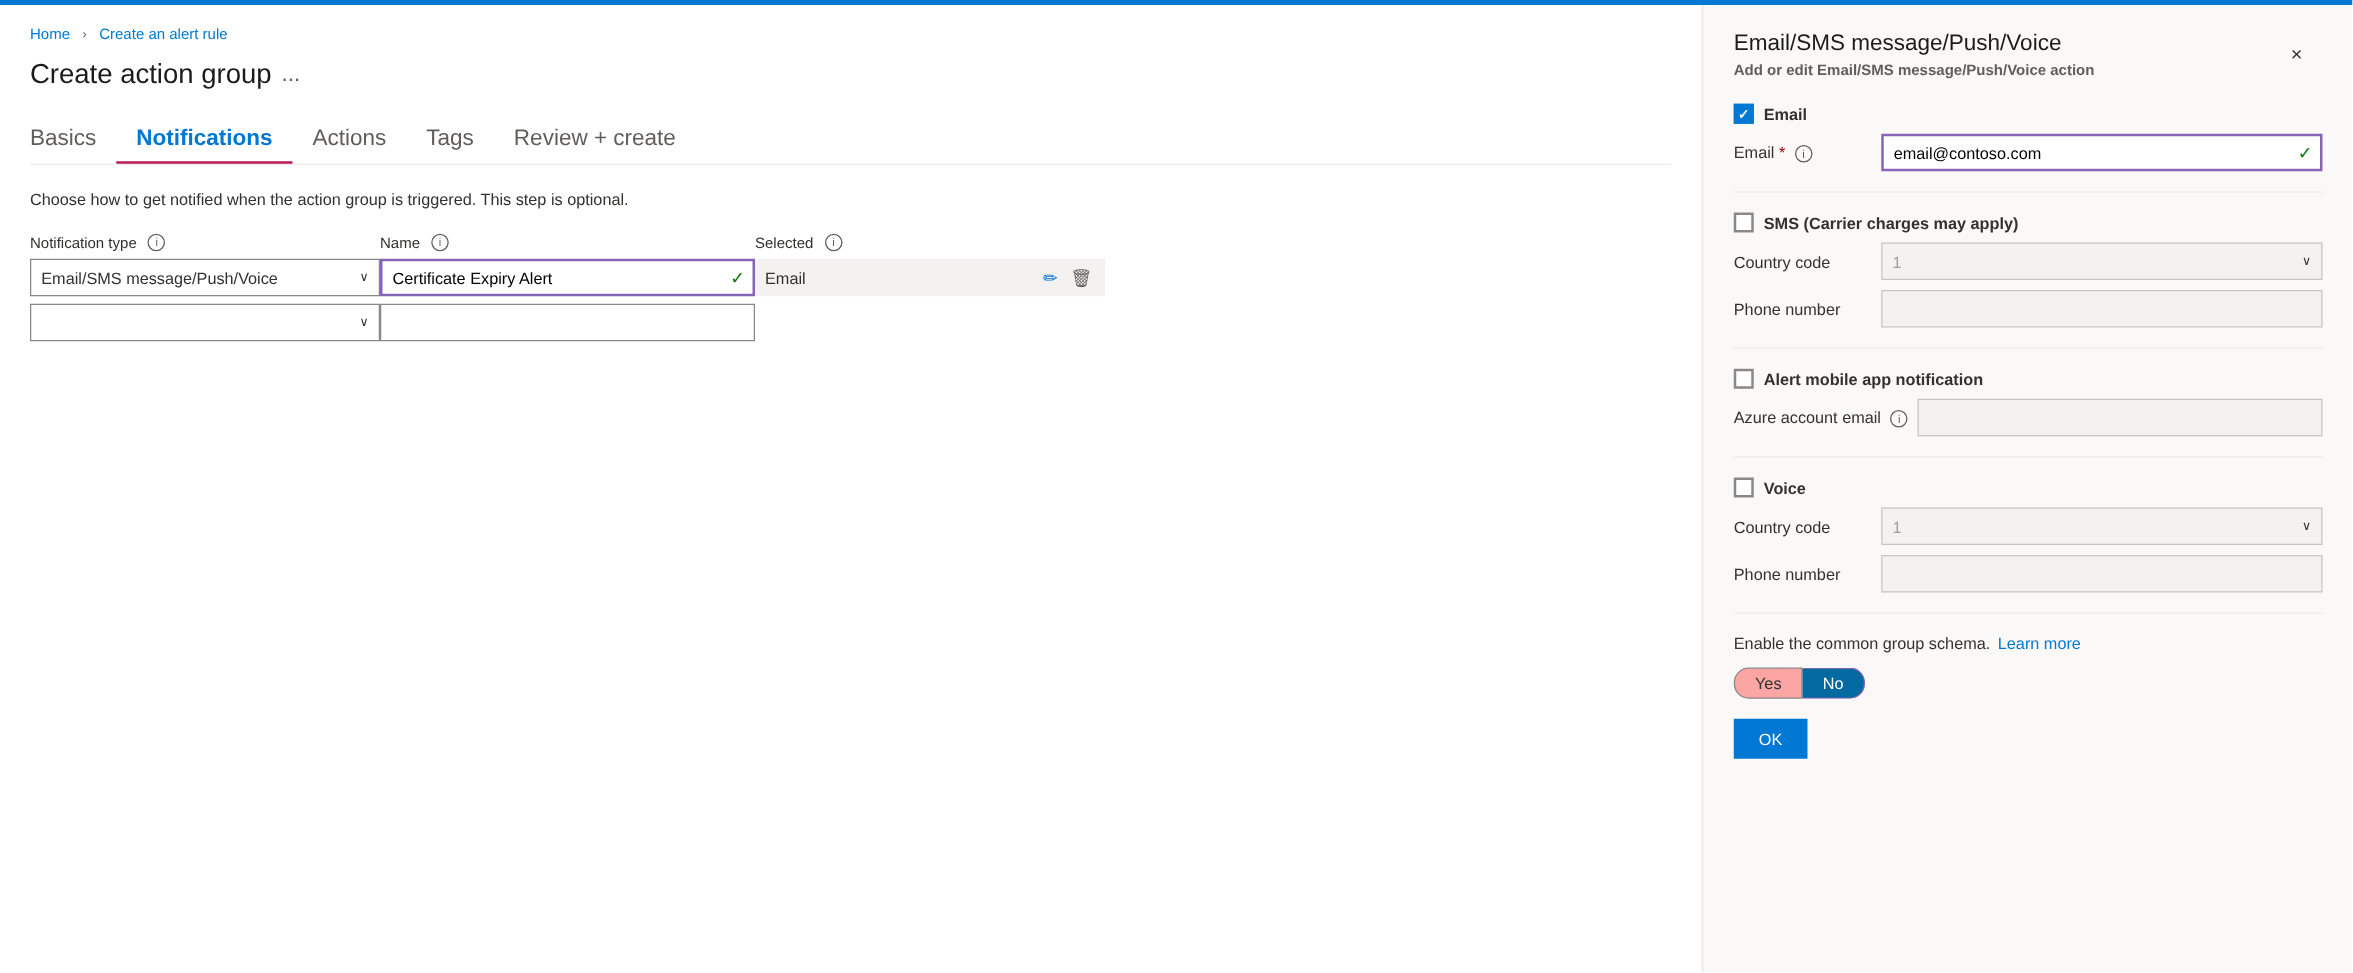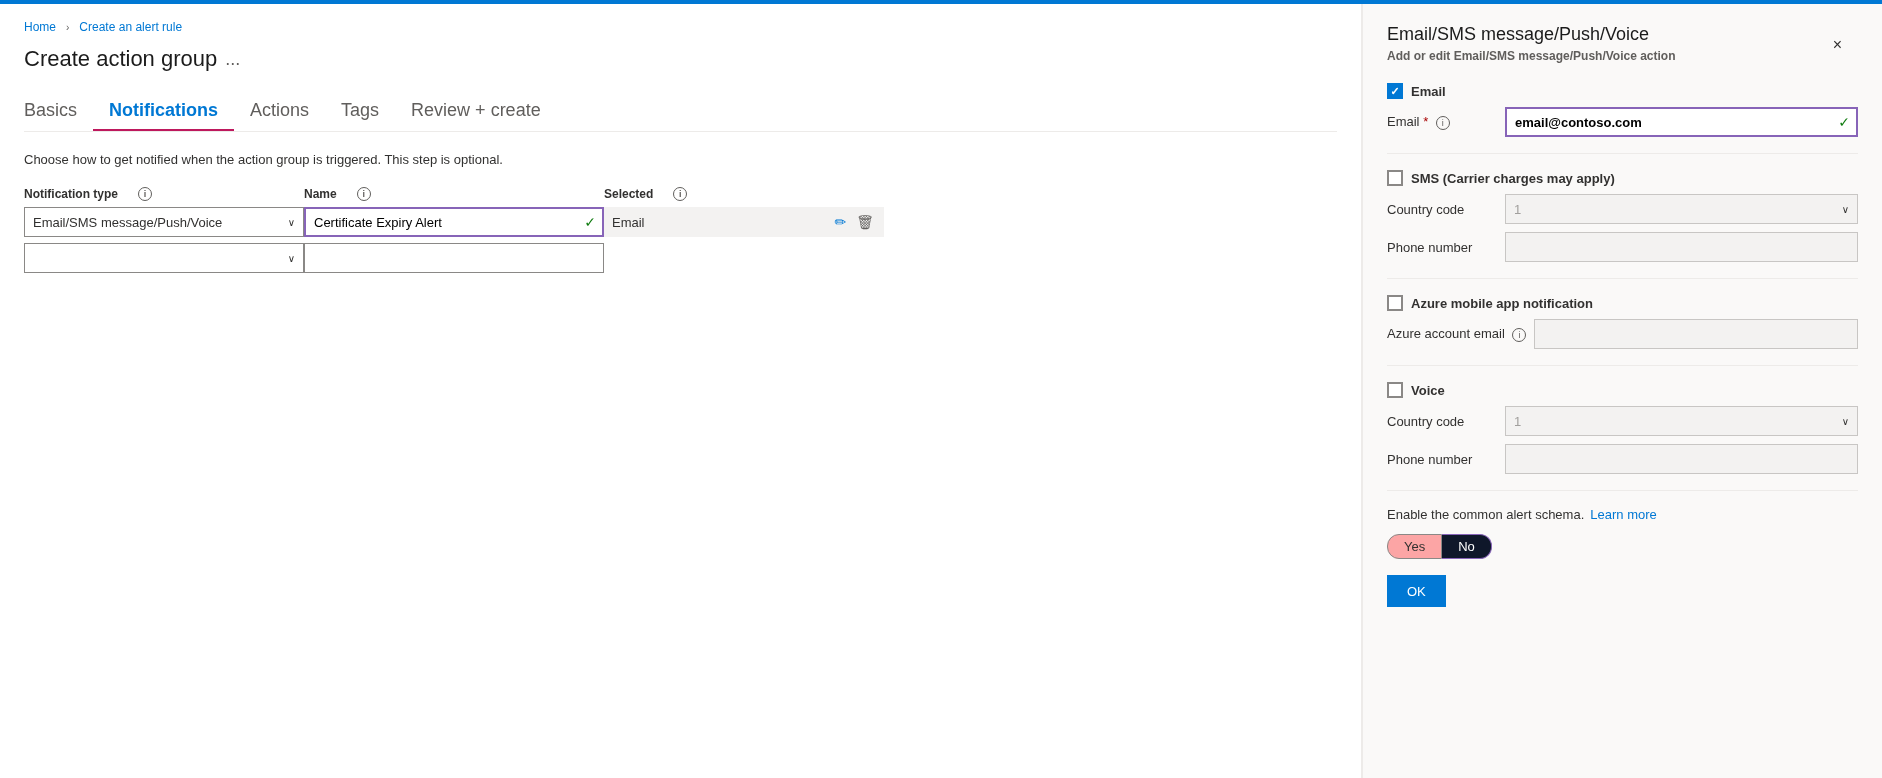--- a/index.html
+++ b/index.html
@@ -28,21 +28,21 @@
     .tab { padding: 8px 16px; cursor: pointer; font-size: 18px; color: #605e5c; border-bottom: 2px solid transparent; text-decoration: none; }
     .tab:first-child { padding-left: 0; }
     .tab.active { color: #0078d4; border-bottom: 2px solid #be185d; font-weight: 600; }
 
     
     .description { font-size: 13px; color: #323130; margin-bottom: 20px; }
 
     
     .notif-table { width: 100%; }
     .table-header { display: grid; grid-template-columns: 280px 300px 280px; gap: 0; margin-bottom: 6px; }
-    .col-header { font-size: 12px; color: #323130; font-weight: 700; display: flex; align-items: flex-start; gap: 20px; }
+    .col-header { font-size: 12px; color: #323130; font-weight: 400; display: flex; align-items: flex-start; gap: 9px; }
     .info-icon { display: inline-flex; align-items: center; justify-content: center; width: 14px; height: 14px; border-radius: 50%; border: 1px solid #605e5c; font-size: 9px; color: #605e5c; cursor: pointer; }
 
     .table-row { display: grid; grid-template-columns: 280px 300px 280px; gap: 0; margin-bottom: 6px; align-items: center; }
 
     
     .dropdown { display: flex; align-items: center; justify-content: space-between; border: 1px solid #8a8886; padding: 5px 8px; background: #fff; cursor: pointer; height: 30px; }
     .dropdown-arrow { font-size: 10px; color: #323130; }
 
     
     .text-input { border: 1px solid #8a8886; padding: 5px 8px; height: 30px; width: 100%; outline: none; font-size: 13px; }
@@ -94,21 +94,21 @@
     .field-dropdown { flex: 1; display: flex; align-items: center; justify-content: space-between; border: 1px solid #c8c6c4; padding: 4px 8px; height: 30px; background: #f3f2f1; cursor: pointer; }
     .field-dropdown-text { color: #a19f9d; font-size: 13px; }
 
     .divider { border: none; border-top: 1px solid #edebe9; margin: 16px 0; }
 
     .alert-schema-row { display: flex; align-items: center; gap: 6px; margin-bottom: 12px; font-size: 13px; }
     .learn-more { color: #0078d4; cursor: pointer; text-decoration: none; }
 
     .toggle-group { display: flex; margin-bottom: 16px; }
     .toggle-btn { padding: 4px 16px; border: 1px solid #8a8886; cursor: pointer; font-size: 13px; background: #fca5a5; color: #323130; }
-    .toggle-btn.active { background: #0f172a; color: #fff; border-color: #8764b8; }
+    .toggle-btn.active { background: #0369a1; color: #fff; border-color: #8764b8; }
     .toggle-btn:first-child { border-radius: 12px 0 0 12px; border-right: none; }
     .toggle-btn:last-child { border-radius: 0 12px 12px 0; border-left: none; }
     .toggle-btn:first-child { border-right: 1px solid #8a8886; }
 
     .toggle-group .toggle-btn.yes { border-radius: 12px 0 0 12px; }
     .toggle-group .toggle-btn.no { border-radius: 0 12px 12px 0; }
 
     .ok-btn { background: #0078d4; color: #fff; border: none; padding: 6px 20px; font-size: 13px; cursor: pointer; height: 32px; }
 
     .phone-field { flex: 1; border: 1px solid #c8c6c4; padding: 4px 8px; height: 30px; font-size: 13px; background: #f3f2f1; }
@@ -206,21 +206,21 @@
         </div>
         <span class="checkbox-label">Email</span>
       </div>
       <div class="field-row">
         <span class="field-label">
           <span>Email</span>
           <span class="required"> *</span>
           <span class="info-icon" style="margin-left:4px;">i</span>
         </span>
         <div class="field-input-check">
-          <input type="text" class="field-input" style="width: 100%; padding-right: 28px; border: 2px solid rgb(135, 100, 184); font-weight: bold;" value="email@contoso.com">
+          <input type="text" class="field-input" style="width: 100%; padding-right: 28px; border: 2px solid rgb(135, 100, 184);" value="email@contoso.com">
           <span class="check-right">✓</span>
         </div>
       </div>
     </div>
 
     <hr class="divider">
 
     
     <div class="section">
       <div class="checkbox-row">
@@ -239,21 +239,21 @@
         <input type="text" class="phone-field" style="">
       </div>
     </div>
 
     <hr class="divider">
 
     
     <div class="section">
       <div class="checkbox-row">
         <div class="azure-checkbox-empty"></div>
-        <span class="checkbox-label">Azure mobile app notification</span>
+        <span class="checkbox-label">Alert mobile app notification</span>
       </div>
       <div class="field-row">
         <span class="field-label">
           <span>Azure account email</span>
           <span class="info-icon" style="margin-left:4px;">i</span>
         </span>
         <input type="text" class="field-input-disabled" style="">
       </div>
     </div>
 
@@ -275,21 +275,21 @@
       <div class="field-row">
         <span class="field-label">Phone number</span>
         <input type="text" class="phone-field" style="">
       </div>
     </div>
 
     <hr class="divider">
 
     
     <div class="alert-schema-row">
-      <span>Enable the common alert schema.</span>
+      <span>Enable the common group schema.</span>
       <a class="learn-more">Learn more</a>
     </div>
 
     
     <div class="toggle-group">
       <button class="toggle-btn yes">Yes</button>
       <button class="toggle-btn no active">No</button>
     </div>
 
     

